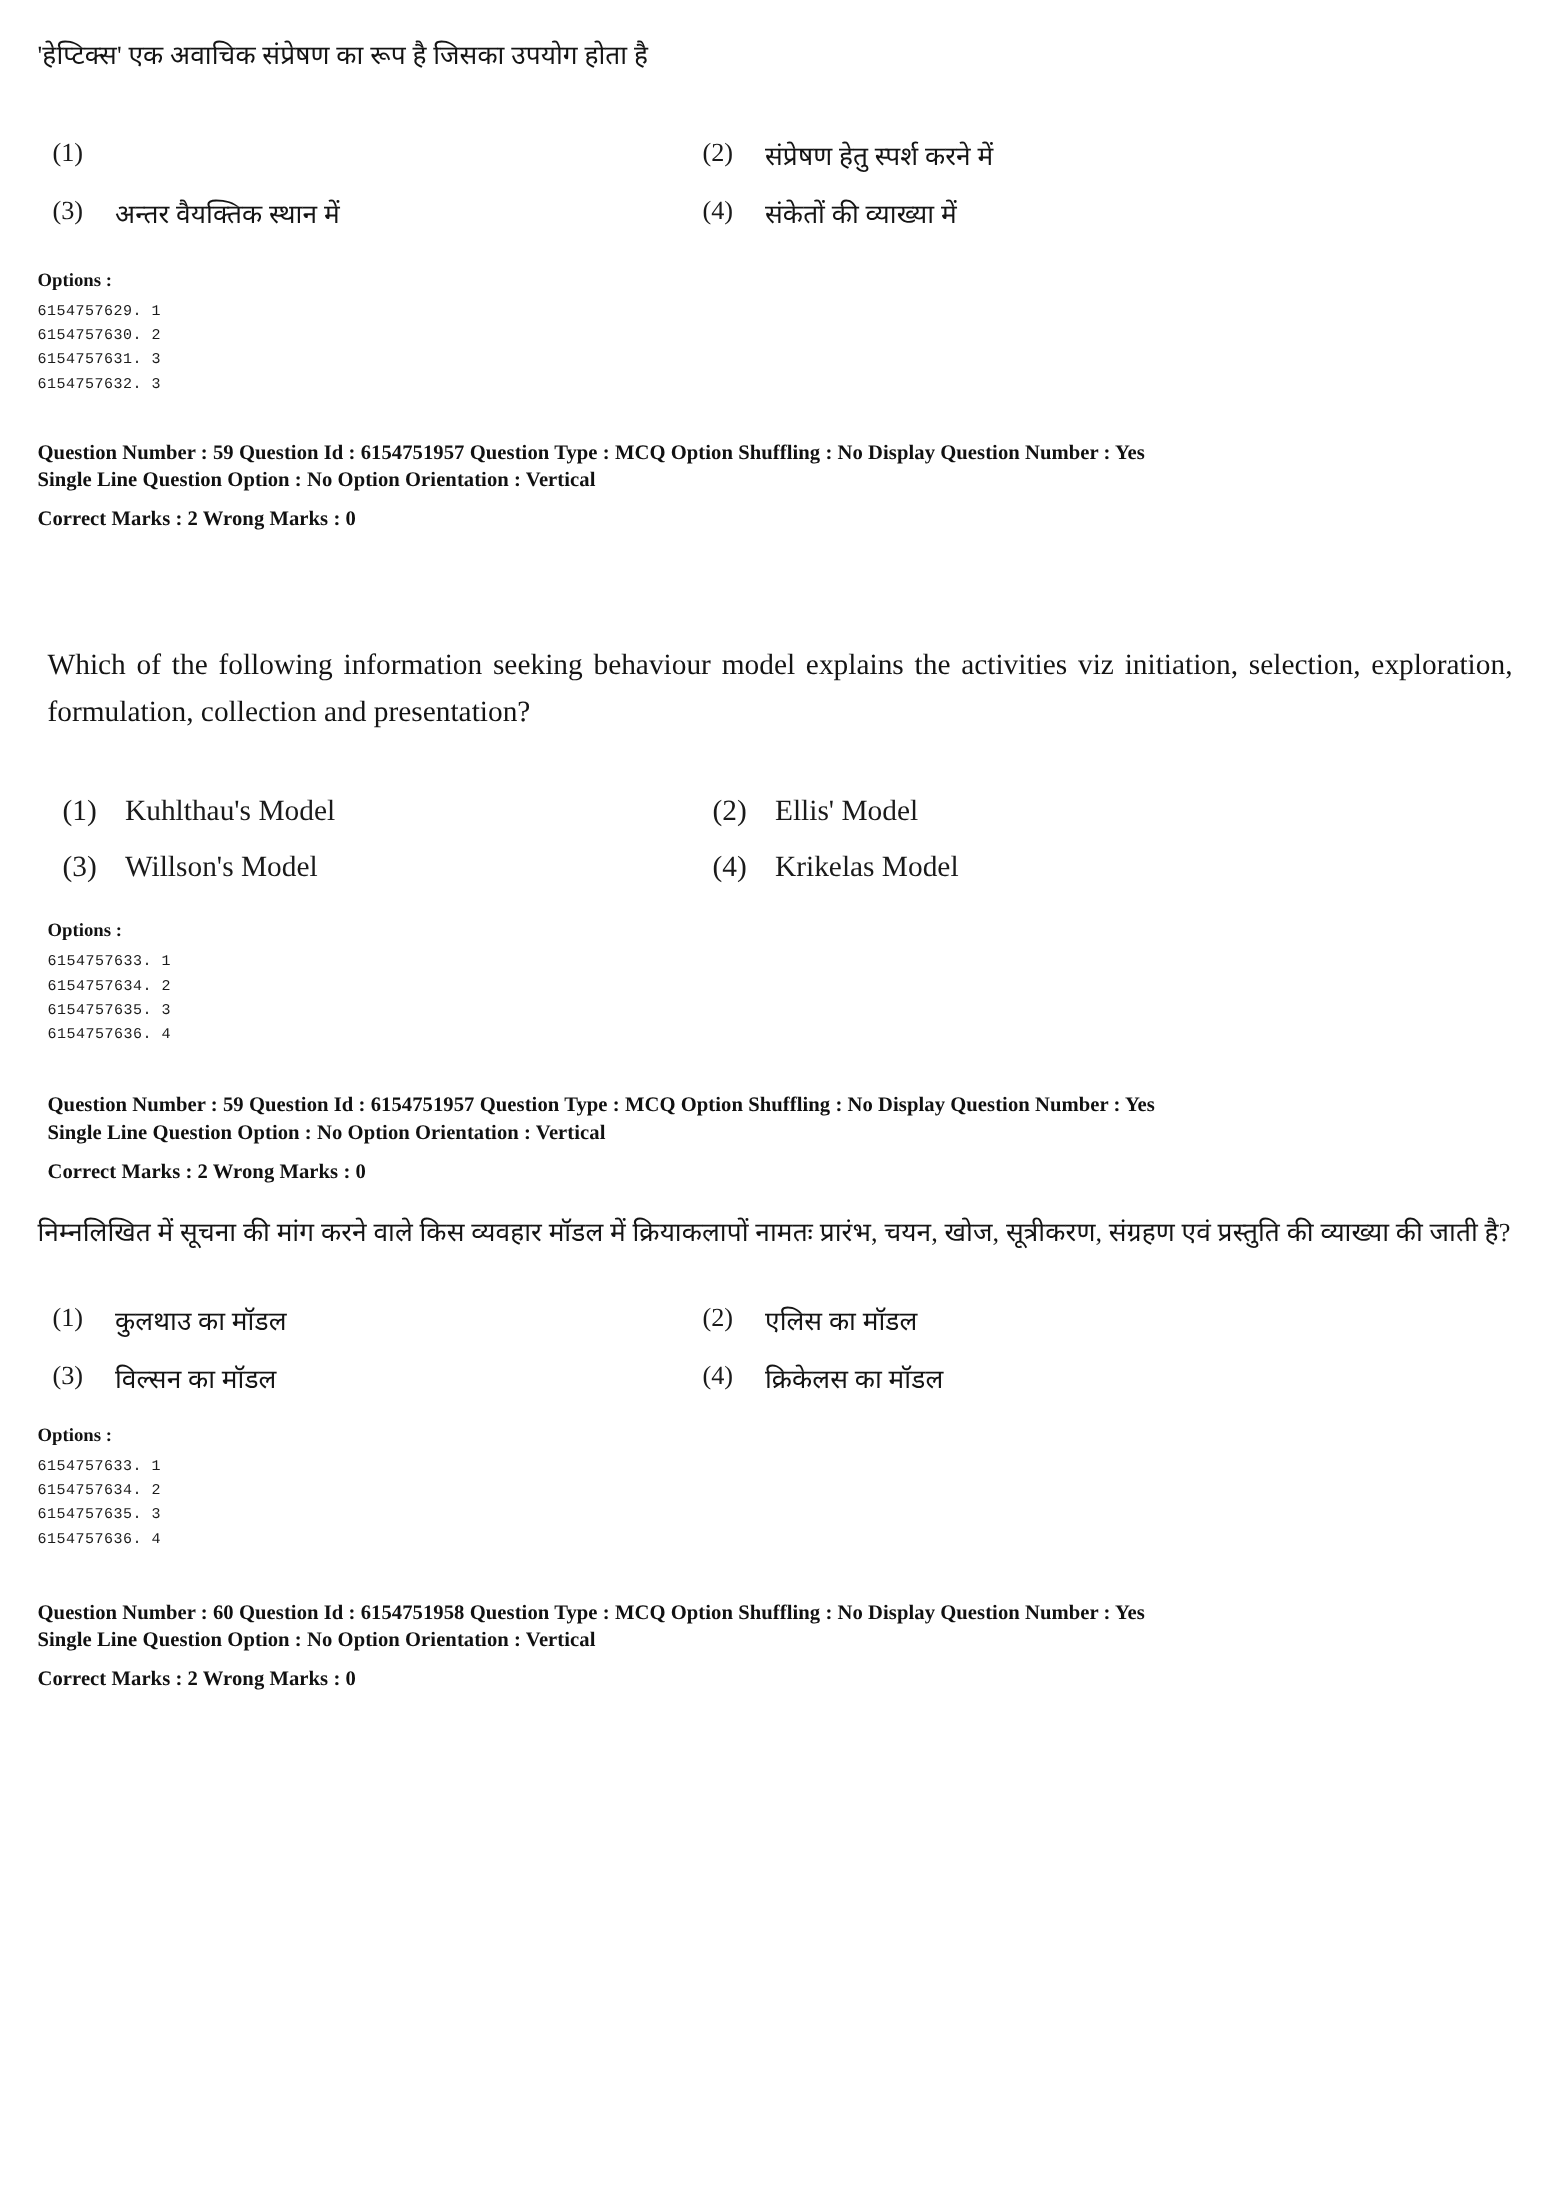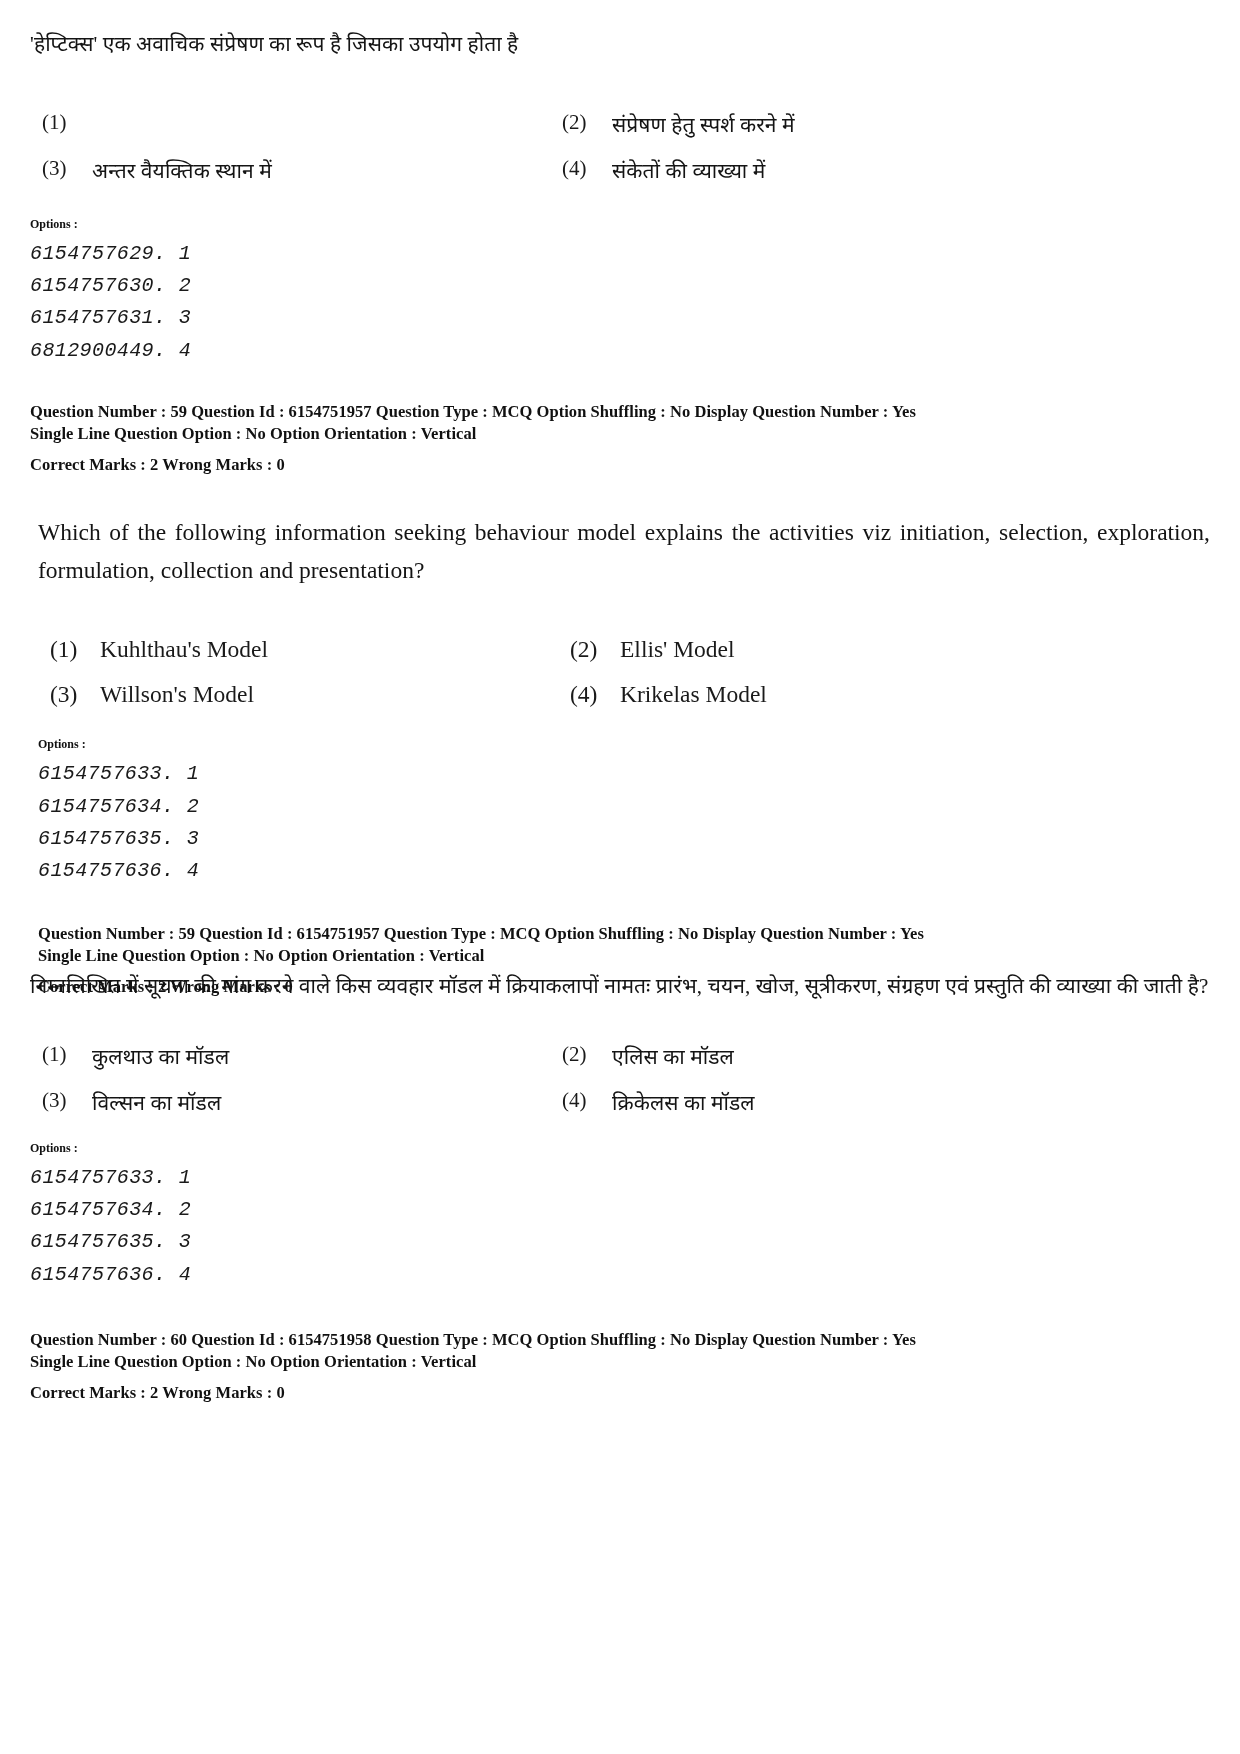--- a/index.html
+++ b/index.html
@@ -79,31 +79,30 @@
   }
   .opt-hindi .opt-num,
   .opt-hindi .opt-label { font-size: 21px; }
   .opt-english .opt-num,
   .opt-english .opt-label { font-size: 23.5px; }
 
   
   .optlist-title {
     font-family: "Liberation Serif", serif;
     font-weight: bold;
-    font-size: 12px;
+    font-size: 15px;
     margin-bottom: 6px;
     color: #111;
   }
   .optlist-item {
     font-family: "Liberation Mono", monospace;
-    font-size: 20px;
+    font-size: 12px;
     line-height: 1.62;
     color: #1a1a1a;
     letter-spacing: 0.4px;
-    font-style: italic;
   }
 
   
   .meta {
     font-family: "Liberation Serif", serif;
     font-weight: bold;
     font-size: 16.5px;
     line-height: 1.33;
     color: #111;
     letter-spacing: 0.05px;
@@ -156,21 +155,21 @@
         <span class="opt-num">(4)</span>
         <span class="opt-label hindi">संकेतों की व्याख्या में</span>
       </div>
     </div>
 
     <div class="optlist">
       <div class="optlist-title">Options :</div>
       <div class="optlist-item">6154757629. 1</div>
       <div class="optlist-item">6154757630. 2</div>
       <div class="optlist-item">6154757631. 3</div>
-      <div class="optlist-item">6812900449. 4</div>
+      <div class="optlist-item">6154757632. 3</div>
     </div>
 
     <div class="meta">
       <div class="meta-line">Question Number : 59  Question Id : 6154751957  Question Type : MCQ  Option Shuffling : No  Display Question Number : Yes</div>
       <div class="meta-line">Single Line Question Option : No  Option Orientation : Vertical</div>
       <div class="meta-line meta-gap">Correct Marks : 2  Wrong Marks : 0</div>
     </div>
   </div>
 
   <div class="qblock" id="blk2">

